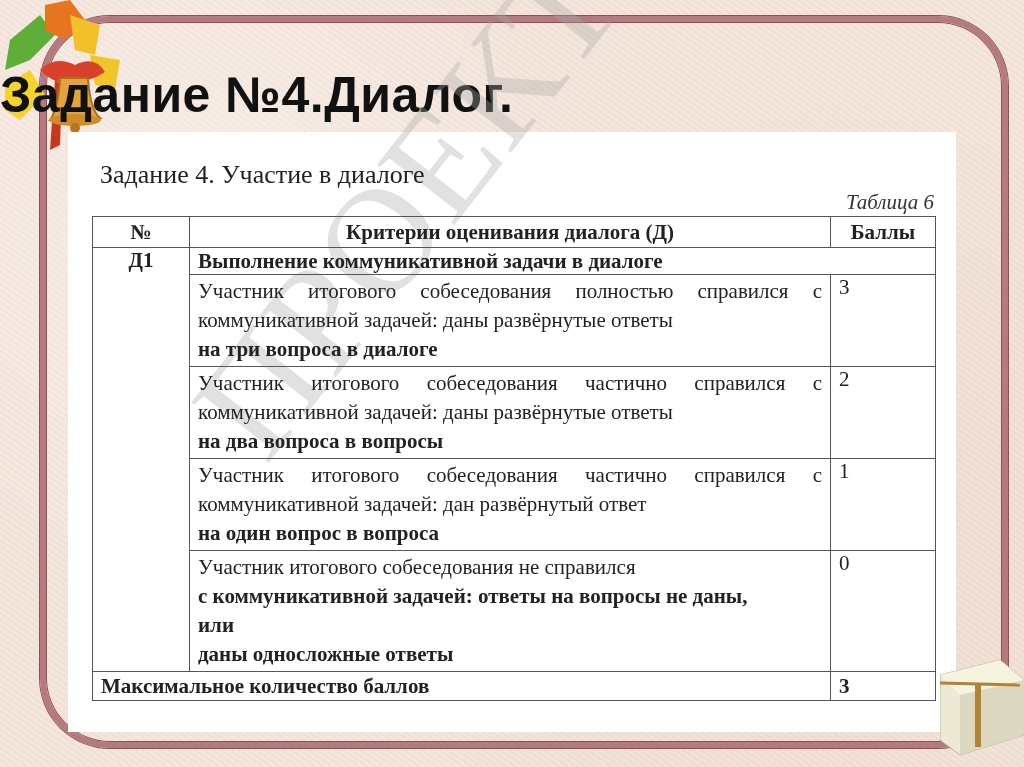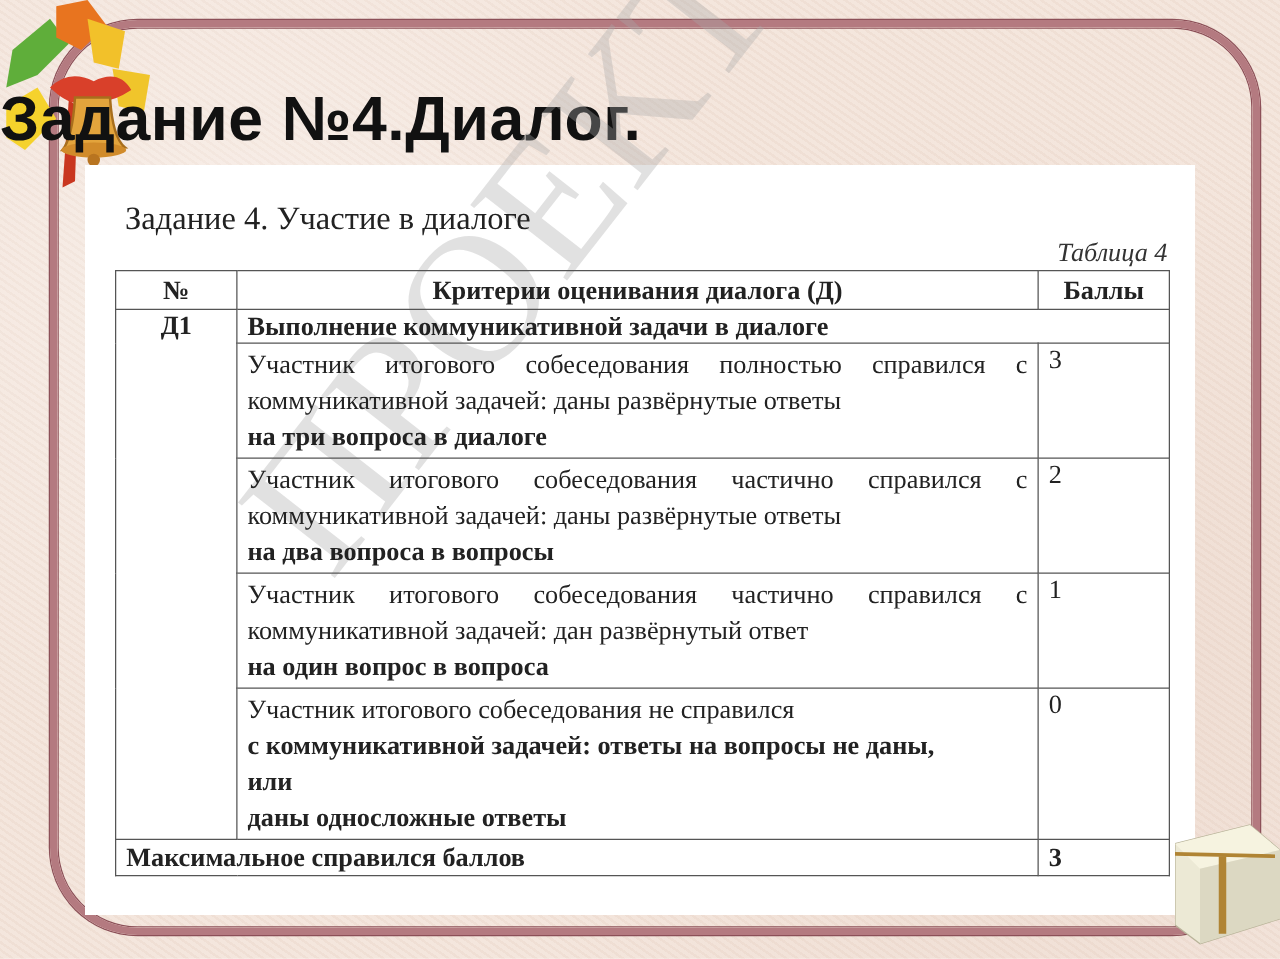--- a/index.html
+++ b/index.html
@@ -71,21 +71,21 @@
   <path d="M60,78 Q58,110 50,120 L100,118 Q90,110 88,78 Z" fill="#e3a43c" stroke="#a86e1d" stroke-width="2"></path>
   <ellipse cx="75" cy="120" rx="26" ry="6" fill="#d18b2a"></ellipse>
   <circle cx="75" cy="128" r="5" fill="#b87420"></circle>
 </svg>
 
 <div class="title">Задание №4.Диалог.</div>
 
 <div class="panel">
   <div class="watermark">ПРОЕКТ О</div>
   <div class="doc-heading">Задание 4. Участие в диалоге</div>
-  <div class="table-label">Таблица 4</div>
+  <div class="table-label">Таблица 6</div>
 
   <table class="crit">
     <tbody>
         <tr>
       <th class="c-num">№</th>
       <th>Критерии оценивания диалога (Д)</th>
       <th class="c-pts">Баллы</th>
     </tr>
     <tr>
       <td class="c-num" rowspan="5">Д1</td>
@@ -118,21 +118,21 @@
     <tr>
       <td class="c-desc">
         <span>Участник итогового собеседования не справился</span>
         <span class="last">с коммуникативной задачей: ответы на вопросы не даны,</span>
         <span class="or-word">или</span>
         <span class="last">даны односложные ответы</span>
       </td>
       <td class="c-pts">0</td>
     </tr>
     <tr class="max-row">
-      <td colspan="2">Максимальное справился баллов</td>
+      <td colspan="2">Максимальное количество баллов</td>
       <td class="c-pts">3</td>
     </tr>
   </tbody>
     </table>
 </div>
 
 <svg class="papers" viewBox="0 0 84 122">
   <polygon points="0,30 60,15 84,35 84,90 20,110 0,95" fill="#ece9d5" stroke="#b9b49a"></polygon>
   <polygon points="0,30 60,15 84,35 20,50" fill="#f6f3e0"></polygon>
   <polygon points="20,50 84,35 84,90 20,110" fill="#dcd8c2"></polygon>

